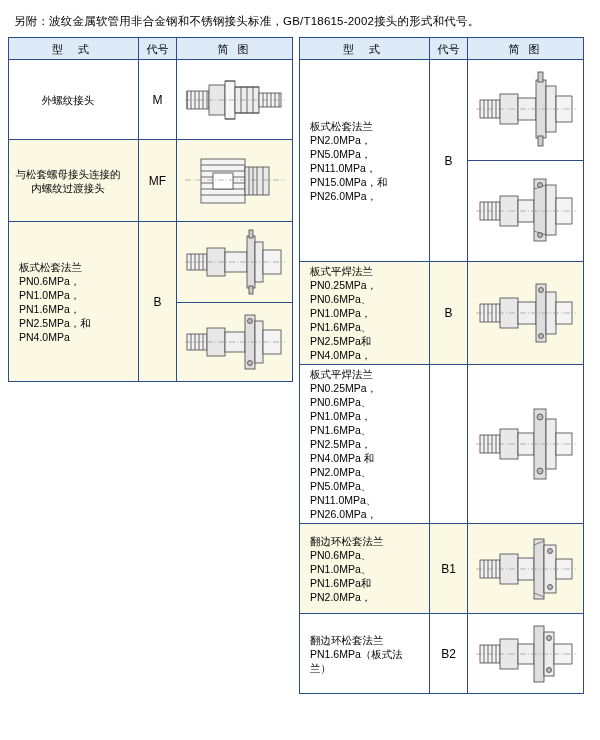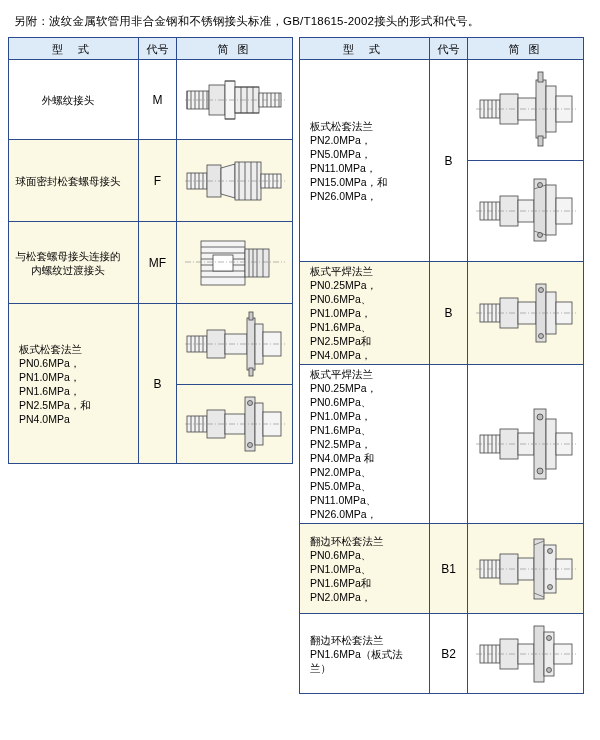--- a/index.html
+++ b/index.html
@@ -122,41 +122,20 @@
                   <path d="M52 18 L76 18 M52 44 L76 44 M58 18 L58 44 M64 18 L64 44 M70 18 L70 44"></path>
                   <rect x="76" y="24" width="22" height="14" fill="#f4f4f4"></rect>
                   <path d="M80 24 L80 38 M84 24 L84 38 M88 24 L88 38 M92 24 L92 38 M96 24 L96 38"></path>
                   <path d="M2 31 L102 31" stroke="#888" stroke-dasharray="6 2 1 2" stroke-width="0.6"></path>
                 </g>
               </svg>
             </div>
           </td>
         </tr>
 
-        <tr class="row-yellow" style="height:82px">
-          <td class="type center">球面密封松套螺母接头</td>
-          <td class="code">F</td>
-          <td class="fig">
-            <div class="fig-box">
-              <svg width="104" height="62" viewBox="0 0 104 62">
-                <g fill="none" stroke="#444" stroke-width="0.8">
-                  <rect x="4" y="23" width="20" height="16" fill="#f2f2f2"></rect>
-                  <path d="M8 23 L8 39 M12 23 L12 39 M16 23 L16 39 M20 23 L20 39"></path>
-                  <rect x="24" y="15" width="14" height="32" fill="#e6e6e6"></rect>
-                  <path d="M38 18 L52 14 L52 48 L38 44 Z" fill="#f0f0f0"></path>
-                  <rect x="52" y="12" width="26" height="38" fill="#ededed"></rect>
-                  <path d="M56 12 L56 50 M62 12 L62 50 M68 12 L68 50 M74 12 L74 50"></path>
-                  <rect x="78" y="24" width="20" height="14" fill="#f6f6f6"></rect>
-                  <path d="M82 24 L82 38 M86 24 L86 38 M90 24 L90 38 M94 24 L94 38"></path>
-                  <path d="M2 31 L102 31" stroke="#888" stroke-dasharray="6 2 1 2" stroke-width="0.6"></path>
-                </g>
-              </svg>
-            </div>
-          </td>
-        </tr>
 
 
         <tr class="row-yellow" style="height:82px">
           <td class="type center">与松套螺母接头连接的内螺纹过渡接头</td>
           <td class="code">MF</td>
           <td class="fig">
             <div class="fig-box">
               <svg width="104" height="64" viewBox="0 0 104 64">
                 <g fill="none" stroke="#444" stroke-width="0.8">
                   <rect x="18" y="10" width="44" height="44" fill="#f4f4f4"></rect>

